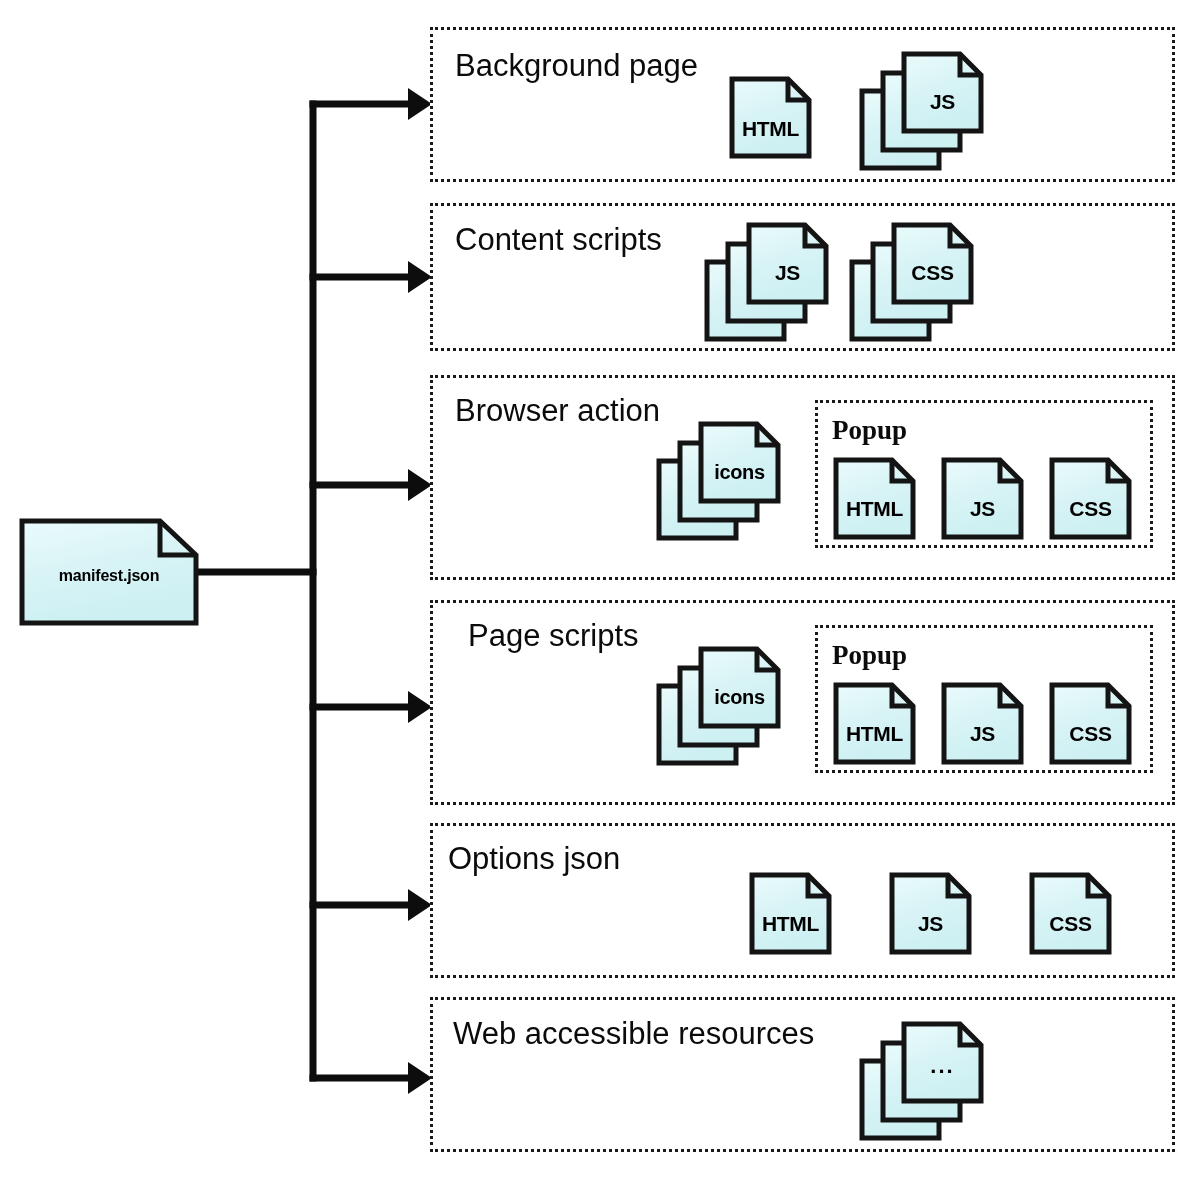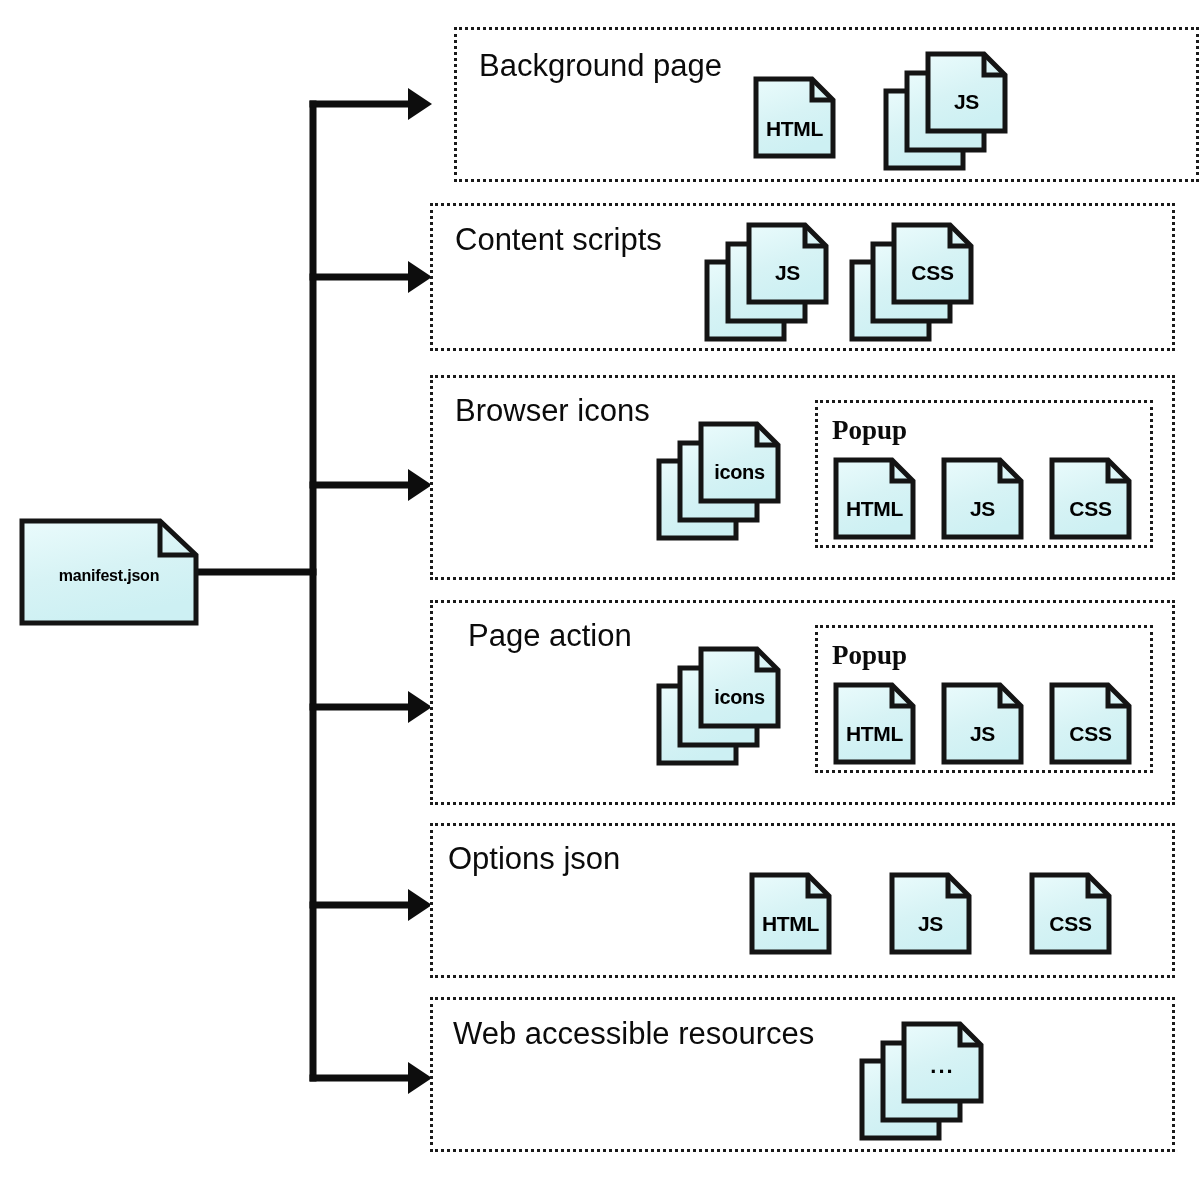--- a/index.html
+++ b/index.html
@@ -115,21 +115,21 @@
   </svg>
 
   <div class="manifest-node">
     <svg class="doc-shape" viewBox="0 0 182 110" preserveAspectRatio="none">
       <path d="M4 4 H142 L178 38 V106 H4 Z" fill="url(#docgrad)" stroke="#141414" stroke-width="5" stroke-linejoin="miter"></path>
       <path d="M142 4 V38 H178" fill="none" stroke="#141414" stroke-width="5" stroke-linejoin="miter"></path>
     </svg>
     <div class="manifest-label">manifest.json</div>
   </div>
 
-  <div class="section" style="left:454px;top:27px;width:745px;height:155px;text-decoration:underline;">
+  <div class="section" style="left:430px;top:27px;width:745px;height:155px;text-decoration:underline;">
     <div class="section-title" style="left:22px;top:20px;">Background page</div>
 
     <div class="doc" style="left:295px;top:45px;width:85px;height:85px;">
       <svg viewBox="0 0 85 85" preserveAspectRatio="none">
         <path d="M4 4 H60 L81 25 V81 H4 Z" fill="url(#docgrad)" stroke="#141414" stroke-width="5" stroke-linejoin="miter"></path>
         <path d="M60 4 V25 H81" fill="none" stroke="#141414" stroke-width="5" stroke-linejoin="miter"></path>
       </svg>
       <div class="doc-text" style="top:42px;">HTML</div>
     </div>
 
@@ -192,21 +192,21 @@
         <svg viewBox="0 0 85 85" preserveAspectRatio="none">
           <path d="M4 4 H60 L81 25 V81 H4 Z" fill="url(#docgrad)" stroke="#141414" stroke-width="5" stroke-linejoin="miter"></path>
           <path d="M60 4 V25 H81" fill="none" stroke="#141414" stroke-width="5" stroke-linejoin="miter"></path>
         </svg>
         <div class="doc-text" style="top:40px;">CSS</div>
       </div>
     </div>
   </div>
 
   <div class="section" style="left:430px;top:375px;width:745px;height:205px;">
-    <div class="section-title" style="left:22px;top:17px;">Browser icons</div>
+    <div class="section-title" style="left:22px;top:17px;">Browser action</div>
 
     <div class="stack" style="left:222px;top:42px;width:128px;height:118px;">
       <div class="doc" style="left:0px;top:37px;width:85px;height:85px;">
         <svg viewBox="0 0 85 85" preserveAspectRatio="none">
             <path d="M4 4 H81 V81 H4 Z" fill="url(#docgrad)" stroke="#141414" stroke-width="5" stroke-linejoin="miter"></path>
           </svg>
       </div>
       <div class="doc" style="left:21px;top:19px;width:85px;height:85px;">
         <svg viewBox="0 0 85 85" preserveAspectRatio="none">
             <path d="M4 4 H81 V81 H4 Z" fill="url(#docgrad)" stroke="#141414" stroke-width="5" stroke-linejoin="miter"></path>
@@ -244,21 +244,21 @@
         <svg viewBox="0 0 85 85" preserveAspectRatio="none">
           <path d="M4 4 H60 L81 25 V81 H4 Z" fill="url(#docgrad)" stroke="#141414" stroke-width="5" stroke-linejoin="miter"></path>
           <path d="M60 4 V25 H81" fill="none" stroke="#141414" stroke-width="5" stroke-linejoin="miter"></path>
         </svg>
         <div class="doc-text" style="top:41px;">CSS</div>
       </div>
     </div>
   </div>
 
   <div class="section" style="left:430px;top:600px;width:745px;height:205px;">
-    <div class="section-title" style="left:35px;top:17px;">Page action</div>
+    <div class="section-title" style="left:35px;top:17px;">Page scripts</div>
 
     <div class="stack" style="left:222px;top:42px;width:128px;height:118px;">
       <div class="doc" style="left:0px;top:37px;width:85px;height:85px;">
         <svg viewBox="0 0 85 85" preserveAspectRatio="none">
             <path d="M4 4 H81 V81 H4 Z" fill="url(#docgrad)" stroke="#141414" stroke-width="5" stroke-linejoin="miter"></path>
           </svg>
       </div>
       <div class="doc" style="left:21px;top:19px;width:85px;height:85px;">
         <svg viewBox="0 0 85 85" preserveAspectRatio="none">
             <path d="M4 4 H81 V81 H4 Z" fill="url(#docgrad)" stroke="#141414" stroke-width="5" stroke-linejoin="miter"></path>

